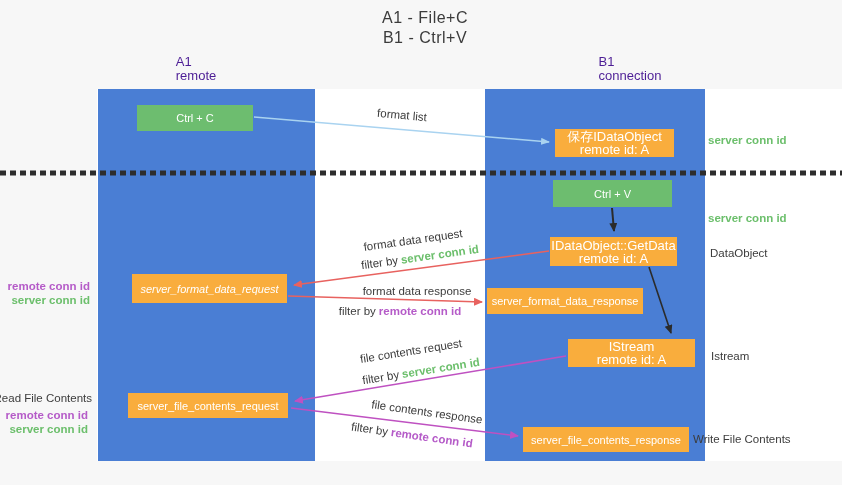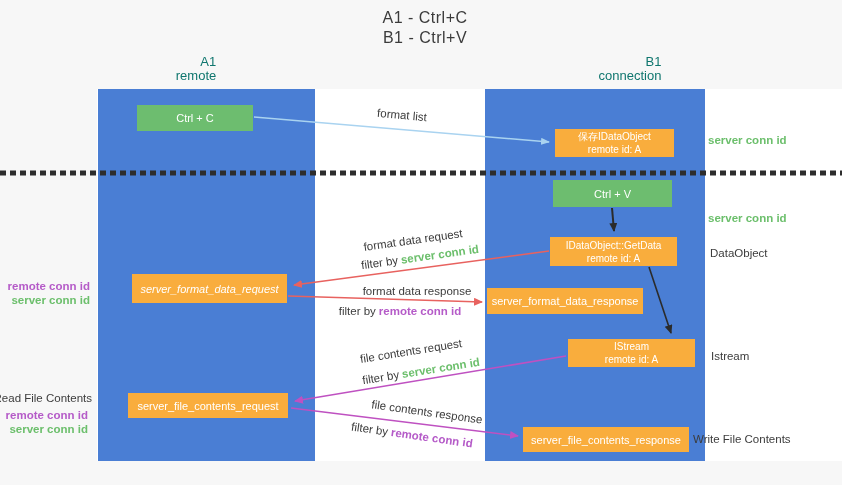--- a/index.html
+++ b/index.html
@@ -3,45 +3,45 @@
 <meta charset="utf-8">
 <style>
   html,body{margin:0;padding:0;background:#f7f7f7;font-family:"Liberation Sans","DejaVu Sans",sans-serif;}
   .canvas{position:relative;width:842px;height:485px;background:#f7f7f7;overflow:hidden;}
   .panel{position:absolute;left:97px;top:89px;width:745px;height:372px;background:#ffffff;}
   .lifeline{position:absolute;top:89px;height:372px;background:#4a7ed4;}
   .ll-left{left:98px;width:217px;}
   .ll-right{left:485px;width:220px;}
   .title{position:absolute;left:425px;top:8px;transform:translateX(-50%);text-align:center;
          font-size:16px;line-height:20px;color:#3b3b3b;letter-spacing:0.5px;white-space:nowrap;}
-  .col-header{position:absolute;transform:translateX(-50%);text-align:right;font-size:13px;
-              line-height:14px;color:#0f766e;white-space:nowrap;}
+  .col-header{position:absolute;transform:translateX(-50%);text-align:left;font-size:13px;
+              line-height:14px;color:#4c1d95;white-space:nowrap;}
   .node{position:absolute;display:flex;flex-direction:column;align-items:center;justify-content:center;
         text-align:center;color:#fff;box-sizing:border-box;}
   .green{background:#6dbd6f;}
   .orange{background:#f9ad3d;}
-  .node .l1{font-size:10px;line-height:13px;}
+  .node .l1{font-size:13px;line-height:13px;}
   .node .single{font-size:11px;}
   .alabel{position:absolute;font-size:11.5px;color:#3c3c3c;white-space:nowrap;}
   .side{position:absolute;font-size:11.5px;color:#3c3c3c;white-space:nowrap;}
   .side.ra{text-align:right;}
   .g{color:#6cbf6c;font-weight:bold;}
   .p{color:#b55bc8;font-weight:bold;}
   .pre{margin-right:3px;}
   svg.overlay{position:absolute;left:0;top:0;width:842px;height:485px;pointer-events:none;}
 </style>
 </head>
 <body>
 
 <div class="canvas">
 
   <div class="panel"></div>
 
   <div class="title">
-    <div>A1 - Ctrl+C</div>
+    <div>A1 - File+C</div>
     <div>B1 - Ctrl+V</div>
   </div>
 
   <div class="col-header" style="left:196px;top:55px;">
     <div>A1</div>
     <div>remote</div>
   </div>
   <div class="col-header" style="left:597px;top:55px;margin-left:33px;">
     <div>B1</div>
     <div>connection</div>

